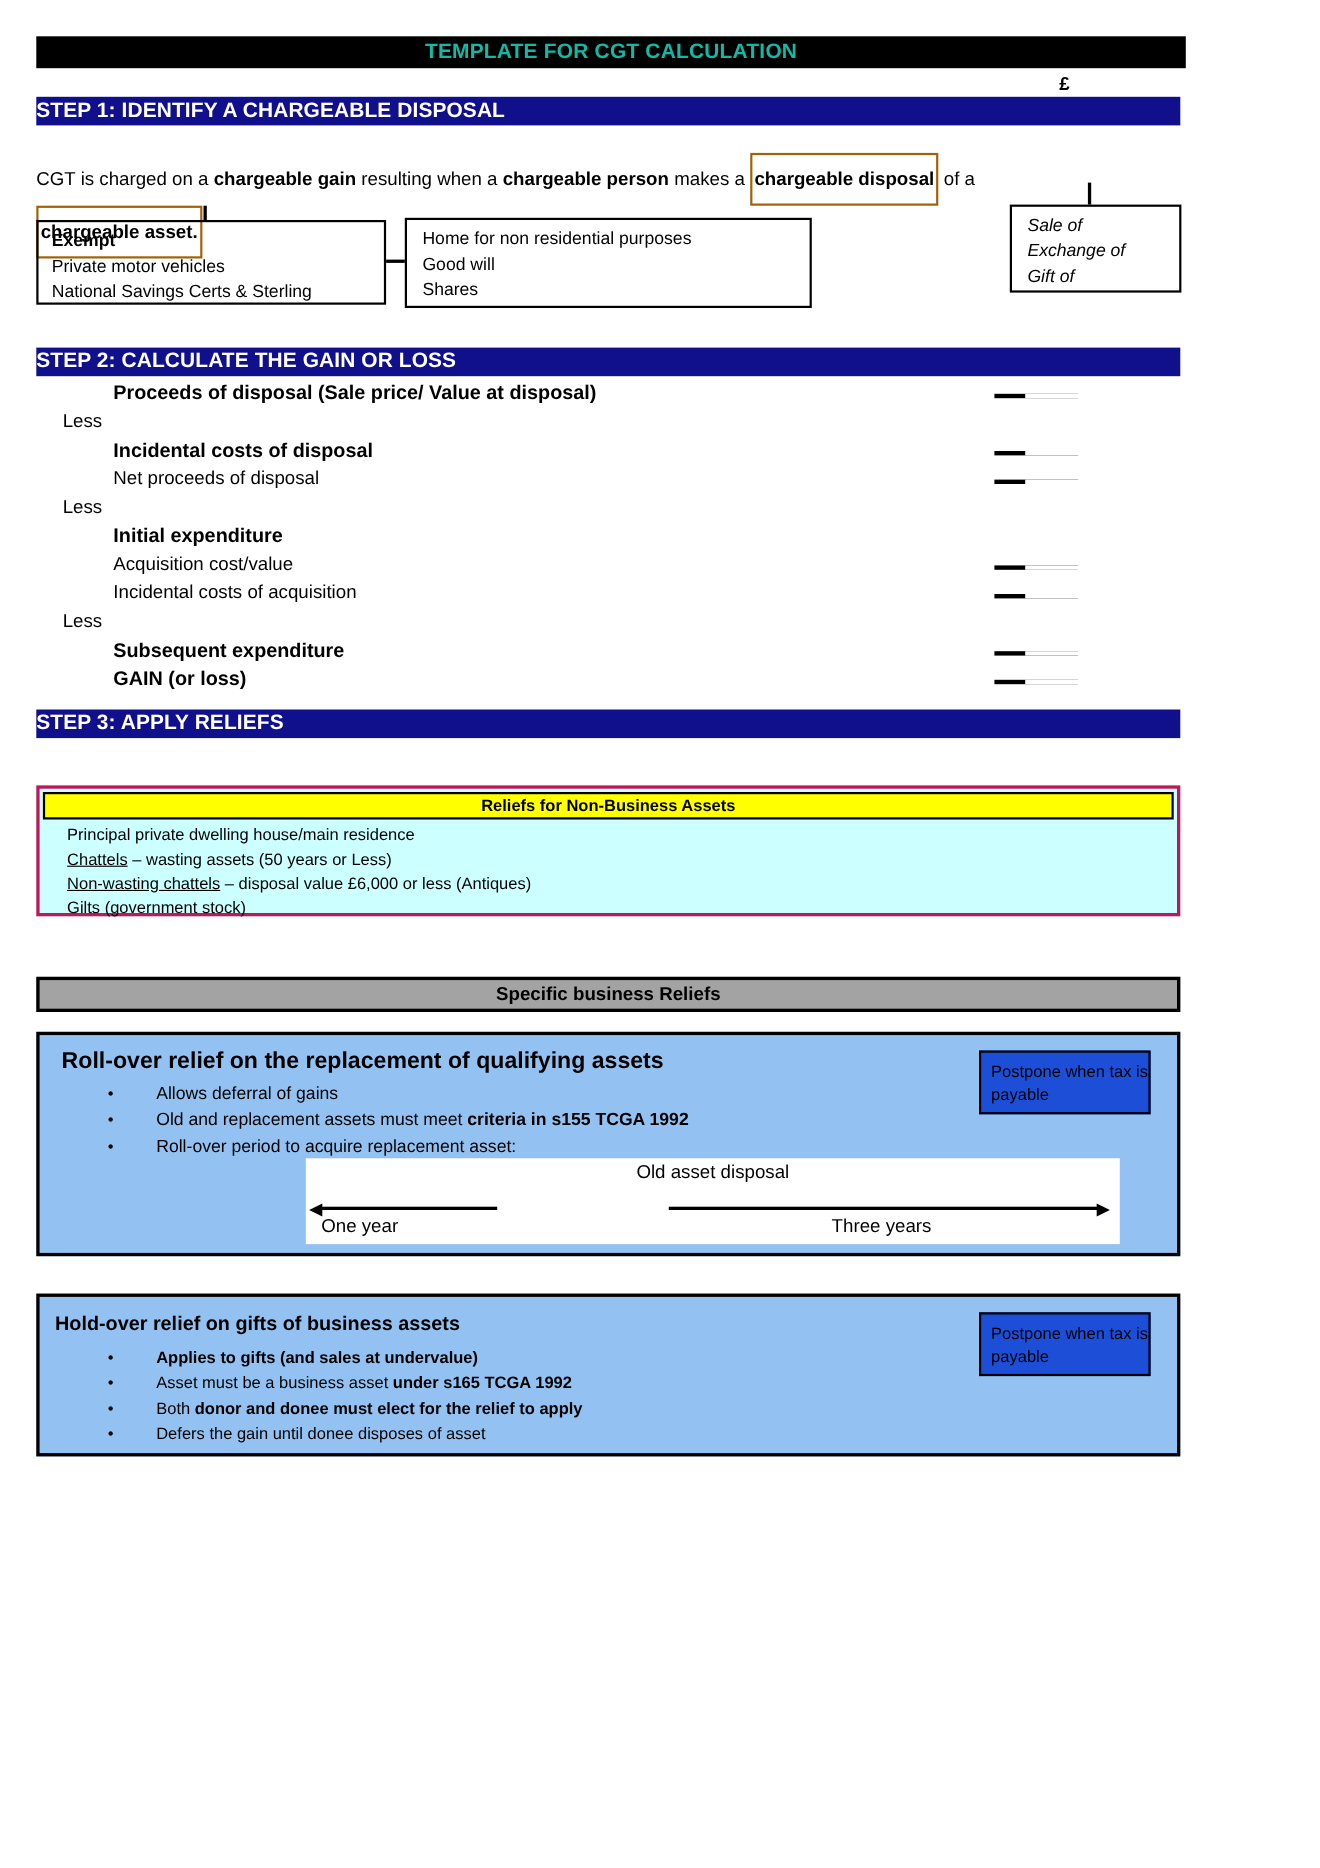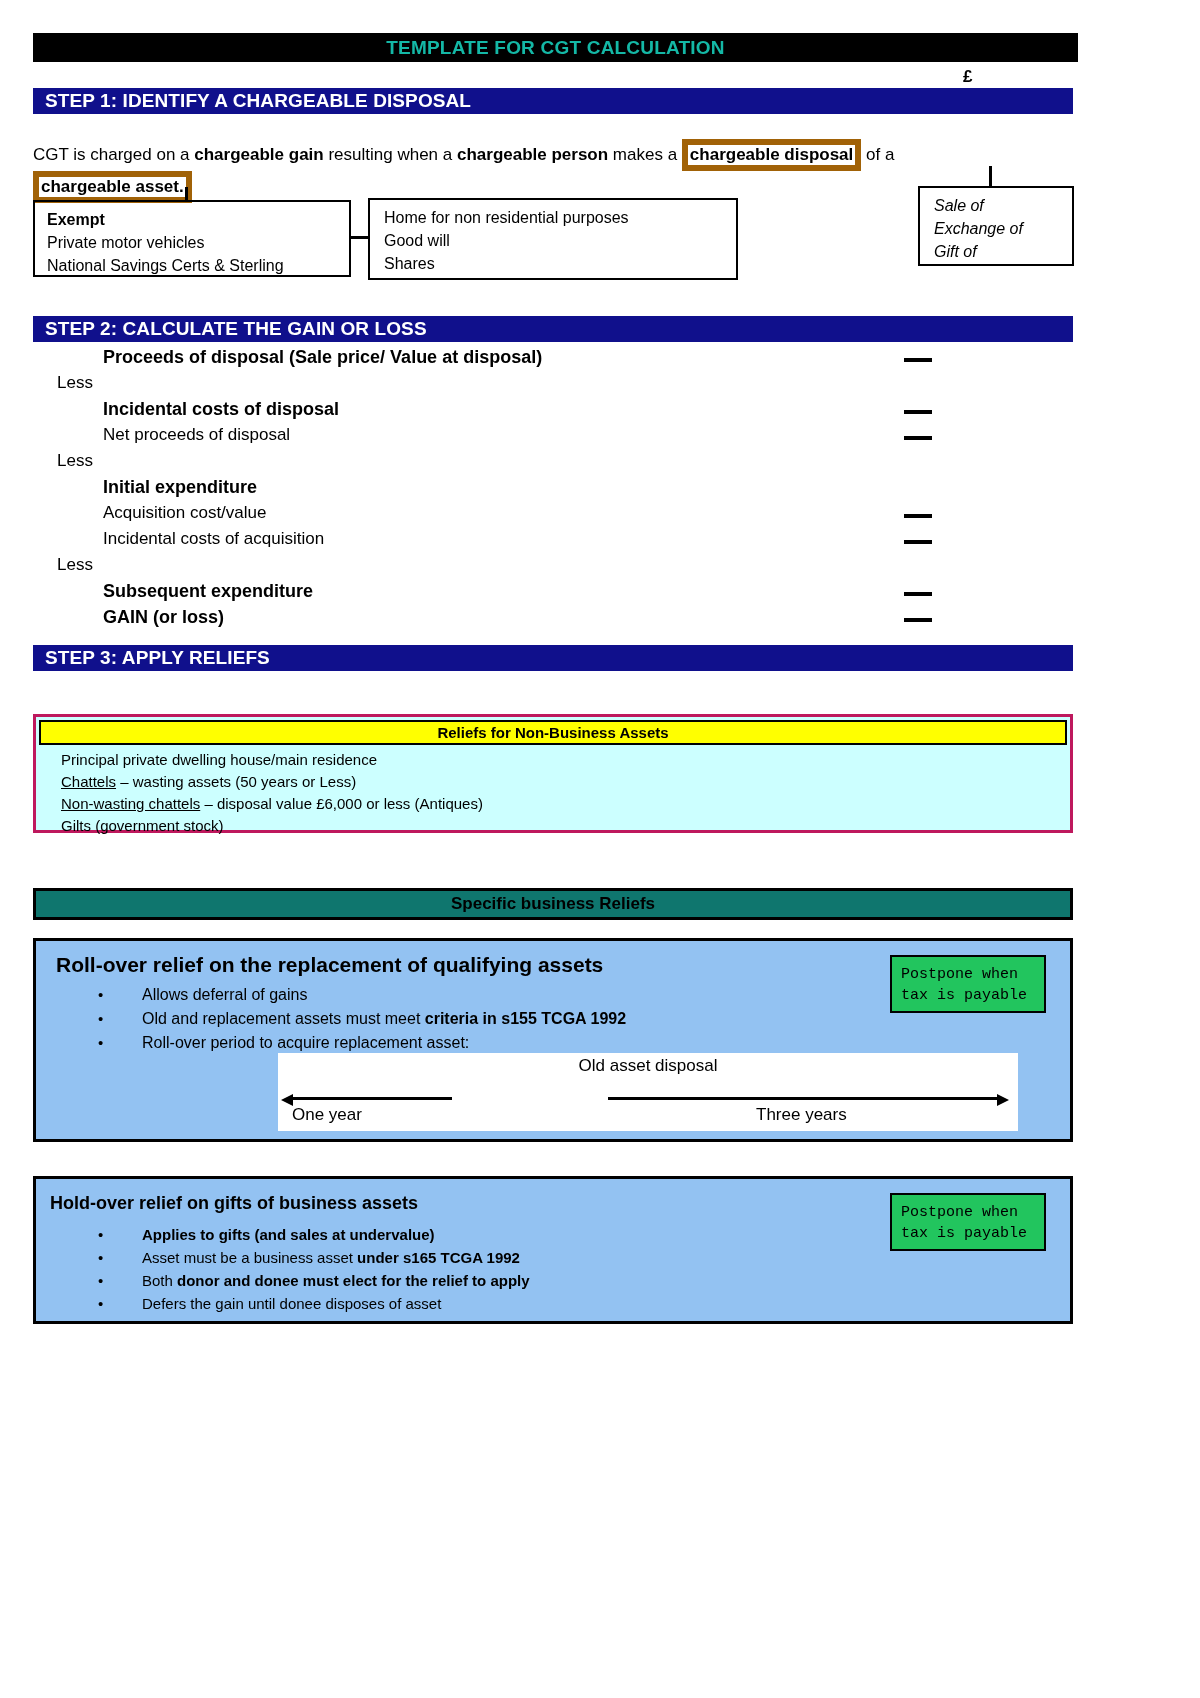--- a/index.html
+++ b/index.html
@@ -50,41 +50,41 @@
   .step-bar {
     position: absolute;
     left: 33px;
     width: 1040px;
     height: 26px;
     background: #10108c;
     color: #ffffff;
     font-size: 19px;
     font-weight: bold;
     line-height: 26px;
-    padding-left: 12px;
+    padding-left: 0;
     box-sizing: border-box;
     letter-spacing: 0.1px;
   }
   #step1-bar { top: 88px; }
   #step2-bar { top: 316px; }
   #step3-bar { top: 645px; }
 
   
   .intro-wrap {
     position: absolute;
     left: 33px;
     top: 139px;
     width: 1040px;
     font-size: 17px;
     line-height: 26px;
   }
   .intro-wrap b { font-weight: bold; }
   .boxed-inline {
-    border: 6px solid #a16207;
-    padding: 0 2px;
+    border: 2px solid #a16207;
+    padding: 12px 2px;
     font-weight: bold;
     display: inline-block;
     line-height: 20px;
   }
 
   .exempt-box {
     position: absolute;
     left: 33px;
     top: 200px;
     width: 318px;
@@ -199,21 +199,21 @@
   }
   .u { text-decoration: underline; }
 
   
   .bizbar {
     position: absolute;
     left: 33px;
     top: 888px;
     width: 1040px;
     height: 32px;
-    background: #0f766e;
+    background: #a3a3a3;
     border: 3px solid #000;
     box-sizing: border-box;
     text-align: center;
     font-size: 17px;
     font-weight: bold;
     line-height: 26px;
   }
 
   
   .bluepanel {
@@ -260,26 +260,25 @@
     position: absolute;
     left: 0;
     top: 0;
     font-size: 15px;
   }
   .bullets li b { font-weight: bold; }
 
   .postpone-box {
     position: absolute;
     border: 2px solid #000;
-    background: #22c55e;
+    background: #1d4ed8;
     box-sizing: border-box;
     font-size: 15px;
     line-height: 21px;
     padding: 7px 0 0 9px;
-    font-family: Liberation Mono, monospace;
   }
   #rollover-postpone { right: 24px; top: 14px; width: 156px; height: 58px; }
   #holdover-postpone { right: 24px; top: 14px; width: 156px; height: 58px; }
 
   
   .timeline {
     position: absolute;
     left: 242px;
     top: 112px;
     width: 740px;

